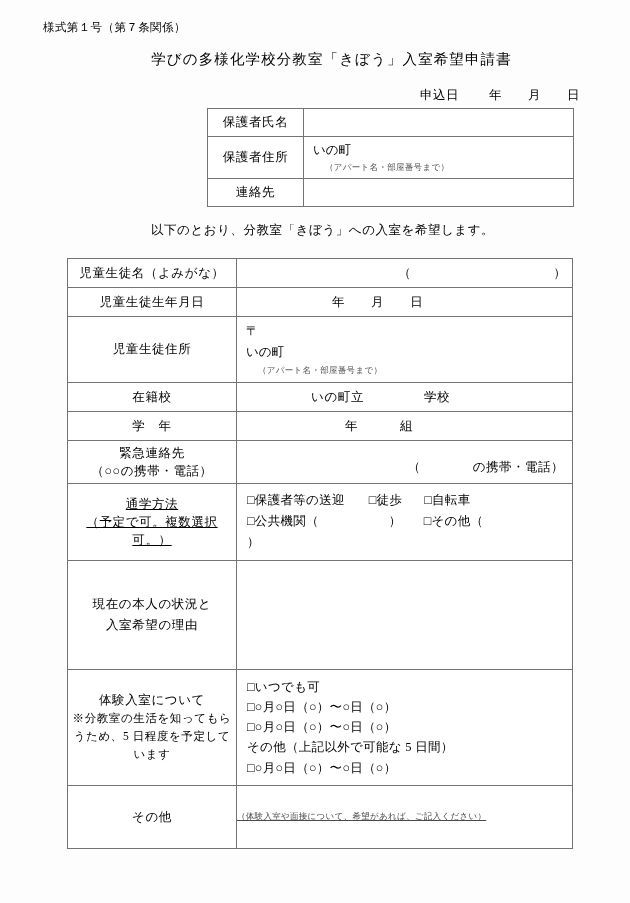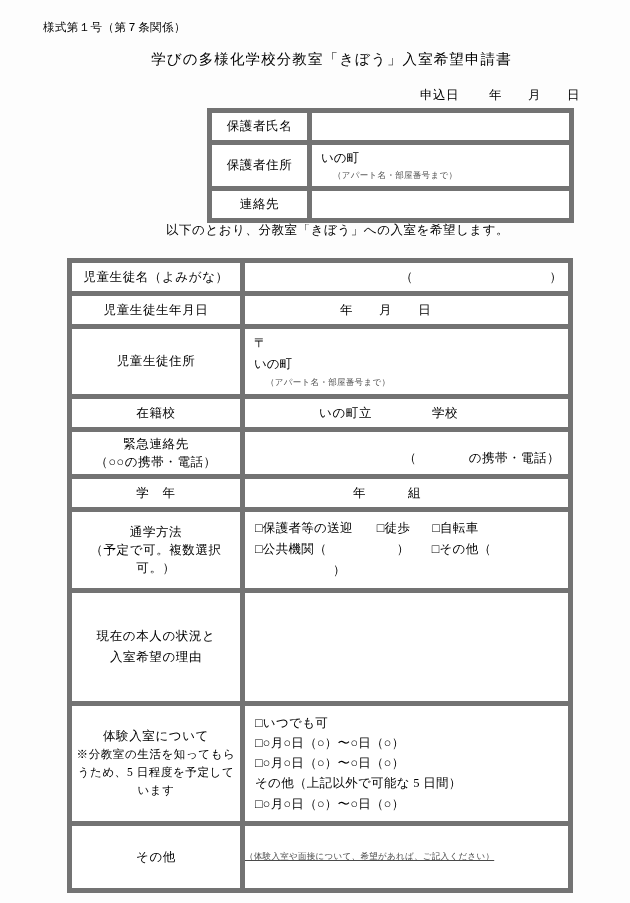--- a/index.html
+++ b/index.html
@@ -53,21 +53,21 @@
   .apply-date .gap-m { display: inline-block; width: 30px; }
 
   
   .tbl {
     position: absolute;
     border-collapse: collapse;
     table-layout: fixed;
     background: #ffffff;
   }
   .tbl td {
-    border: 5px solid #737373;
+    border: 1px solid #737373;
     vertical-align: middle;
     padding: 0;
   }
   .lbl {
     text-align: center;
     font-size: 12.5px;
     letter-spacing: 0.6px;
     line-height: 1.45;
   }
   .val {
@@ -88,21 +88,21 @@
   .addr-cell {
     padding: 5px 0 4px 9px;
     font-size: 12.5px;
     line-height: 1.35;
   }
   .addr-cell .note { display: block; padding-left: 12px; margin-top: 3px; }
 
   
   .statement {
     position: absolute;
-    left: 166px;
+    left: 151px;
     top: 222px;
     font-size: 12.5px;
     letter-spacing: 0.55px;
     white-space: nowrap;
   }
 
   
   #main-table { left: 67px; top: 258px; width: 506px; }
   #main-table td.lbl { width: 168px; }
   .name-row-val {
@@ -256,44 +256,44 @@
     <tr>
       <td class="lbl" style="height:28px;">在籍校</td>
       <td class="val">
         <div class="school-val">
           <span>いの町立</span><span class="g2"></span><span>学校</span>
         </div>
       </td>
     </tr>
 
     <tr>
+      <td class="lbl" style="height:28px;">学　年</td>
+      <td class="val">
+        <div class="grade-val">
+          <span>年</span><span class="g3"></span><span>組</span>
+        </div>
+      </td>
+    </tr>
+
+    <tr>
       <td class="lbl" style="height:42px;">
         <div>緊急連絡先</div>
         <div>（○○の携帯・電話）</div>
       </td>
       <td>
         <div class="emg-val" style="height:40px;">
           <div class="emg-line">
             <span>（</span><span class="g4"></span><span>の携帯・電話）</span>
           </div>
         </div>
       </td>
     </tr>
 
     <tr>
-      <td class="lbl" style="height:28px;">学　年</td>
-      <td class="val">
-        <div class="grade-val">
-          <span>年</span><span class="g3"></span><span>組</span>
-        </div>
-      </td>
-    </tr>
-
-    <tr>
-      <td class="lbl" style="height:46px;">
+      <td class="lbl" style="height:46px;text-decoration:underline;">
         <div>通学方法</div>
         <div>（予定で可。複数選択可。）</div>
       </td>
       <td>
         <div class="commute-val">
           <div>
             <span class="opt">□保護者等の送迎</span><span class="sp1"></span><span class="opt">□徒歩</span><span class="sp2"></span><span class="opt">□自転車</span>
           </div>
           <div>
             <span class="opt">□公共機関（</span><span class="fill-a"></span><span>）</span><span class="sp2"></span><span class="opt">□その他（</span><span class="fill-b"></span><span>）</span>

